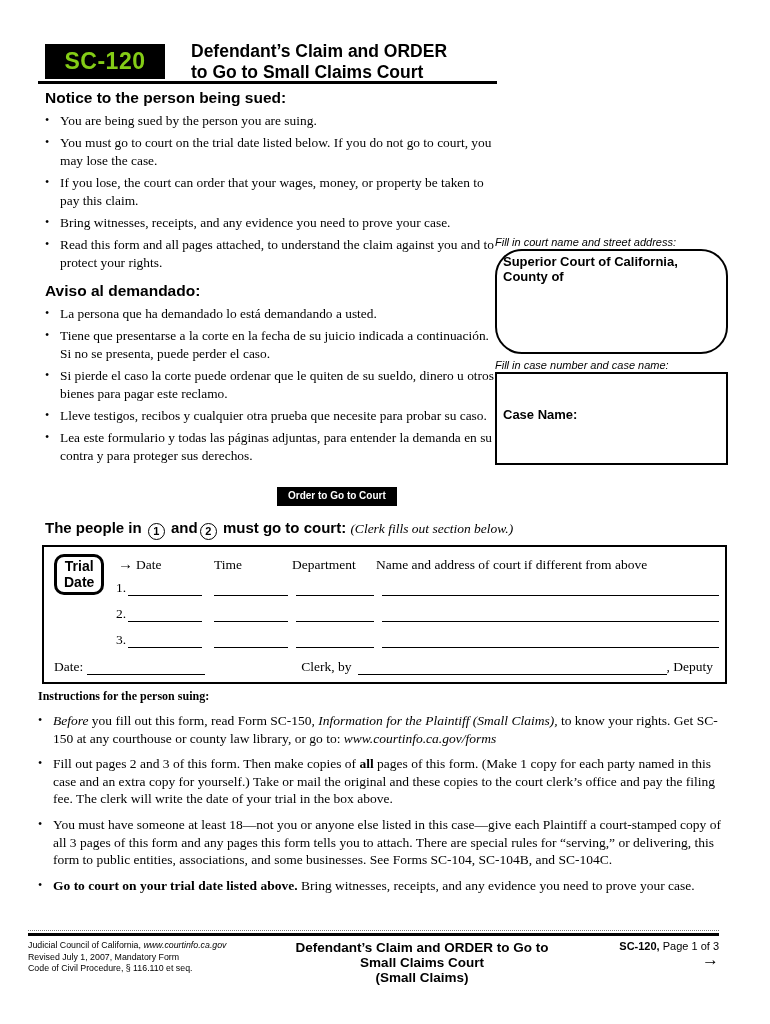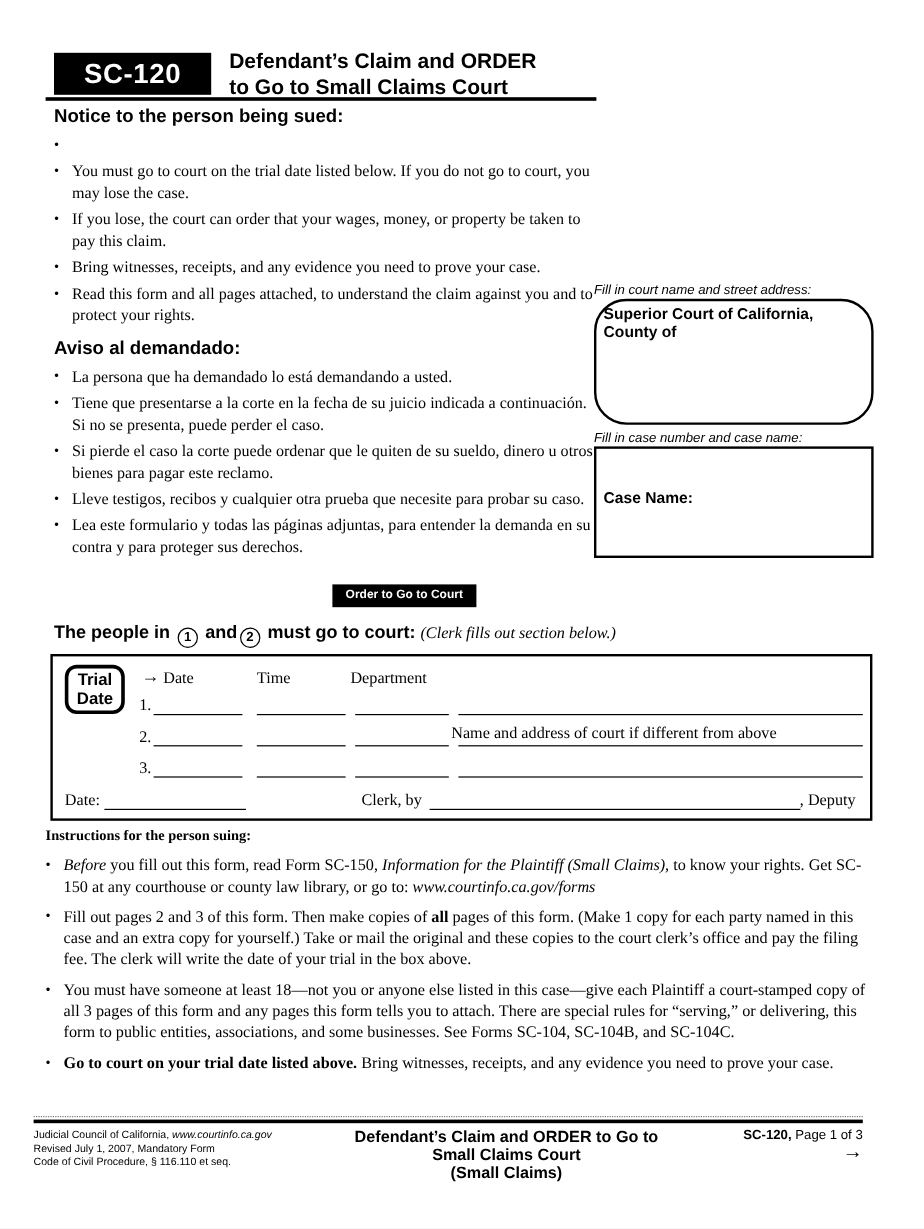--- a/index.html
+++ b/index.html
@@ -6,21 +6,21 @@
   html,body { background:#e8e8e8; }
   .page {
     position:relative; width:770px; height:1024px; margin:0 auto;
     background:#ffffff; color:#000;
     font-family:"Liberation Serif", serif;
     overflow:hidden;
   }
   .abs { position:absolute; }
 
   
-  .sc-badge { left:45px; top:44px; width:131px; height:35px; background:#000; color:#ffffff;
+  .sc-badge { left:45px; top:44px; width:120px; height:35px; background:#000; color:#84cc16;
     display:flex; align-items:center; justify-content:center;
     font-family:"Liberation Sans", sans-serif; font-weight:bold; font-size:23px; letter-spacing:.5px; }
   .form-title { left:191px; top:41px; font-family:"Liberation Sans", sans-serif;
     font-weight:bold; font-size:17.5px; line-height:21px; }
   .title-rule { left:38px; top:81px; width:459px; height:3px; background:#000; }
 
   
   .rbox { left:495px; width:233px; border:2px solid #000; background:#fff; }
   .clerk-box { top:42px; height:190px; padding:4px 6px;
     font-family:"Liberation Sans", sans-serif; font-style:italic; font-size:11px; }
@@ -53,21 +53,21 @@
   .clerk-note { font-family:"Liberation Serif", serif; font-style:italic; font-weight:normal; font-size:13.5px; }
 
   
   .trial { left:42px; top:545px; width:685px; height:139px; border:2.5px solid #000; }
   .badge { position:absolute; left:10px; top:7px; border:3px solid #000; border-radius:10px;
     padding:1px 7px 2px; text-align:center; font-family:"Liberation Sans", sans-serif;
     font-weight:bold; font-size:14px; line-height:16px; }
   .badge-arrow { position:absolute; left:74px; top:8px; font-weight:bold; font-size:15px;
     font-family:"Liberation Sans", sans-serif; }
   .th { position:absolute; top:10px; font-size:13.5px; }
-  .th-date { left:92px; } .th-time { left:170px; } .th-dept { left:248px; } .th-name { left:332px;margin-top:46px; }
+  .th-date { left:92px; } .th-time { left:170px; } .th-dept { left:248px; } .th-name { left:332px; }
   .trow { position:absolute; left:0; right:6px; display:flex; align-items:flex-end; font-size:13.5px; }
   .trow-1 { top:33px; } .trow-2 { top:59px; } .trow-3 { top:85px; }
   .rnum { margin-left:72px; }
   .fline { border-bottom:1px solid #000; height:14px; }
   .l1 { width:74px; margin-left:2px; } .l2 { width:74px; margin-left:12px; }
   .l3 { width:78px; margin-left:8px; } .l4 { flex:1; margin-left:8px; }
   .tbottom { position:absolute; left:10px; right:12px; top:112px; display:flex; align-items:flex-end; font-size:13.5px; }
   .ldate { width:118px; margin-left:4px; }
   .sp-clerk { margin-left:96px; }
   .lclerk { flex:1; margin-left:6px; }
@@ -113,20 +113,21 @@
   <div class="abs rlabel case-label">Fill in case number and case name:</div>
   <div class="abs rbox case-box">
     <div class="case-name-row">Case Name:</div>
   </div>
 
   <div class="abs bsec notice">
     <h2>Notice to the person being sued:</h2>
     <ul>
       <li>
           <span class="blt">•</span>
+          <span>You are being sued by the person you are suing.</span>
         </li>
       <li>
           <span class="blt">•</span>
           <span>You must go to court on the trial date listed below. If you do not go to court, you may lose the case.</span>
         </li>
       <li>
           <span class="blt">•</span>
           <span>If you lose, the court can order that your wages, money, or property be taken to pay this claim.</span>
         </li>
       <li>

